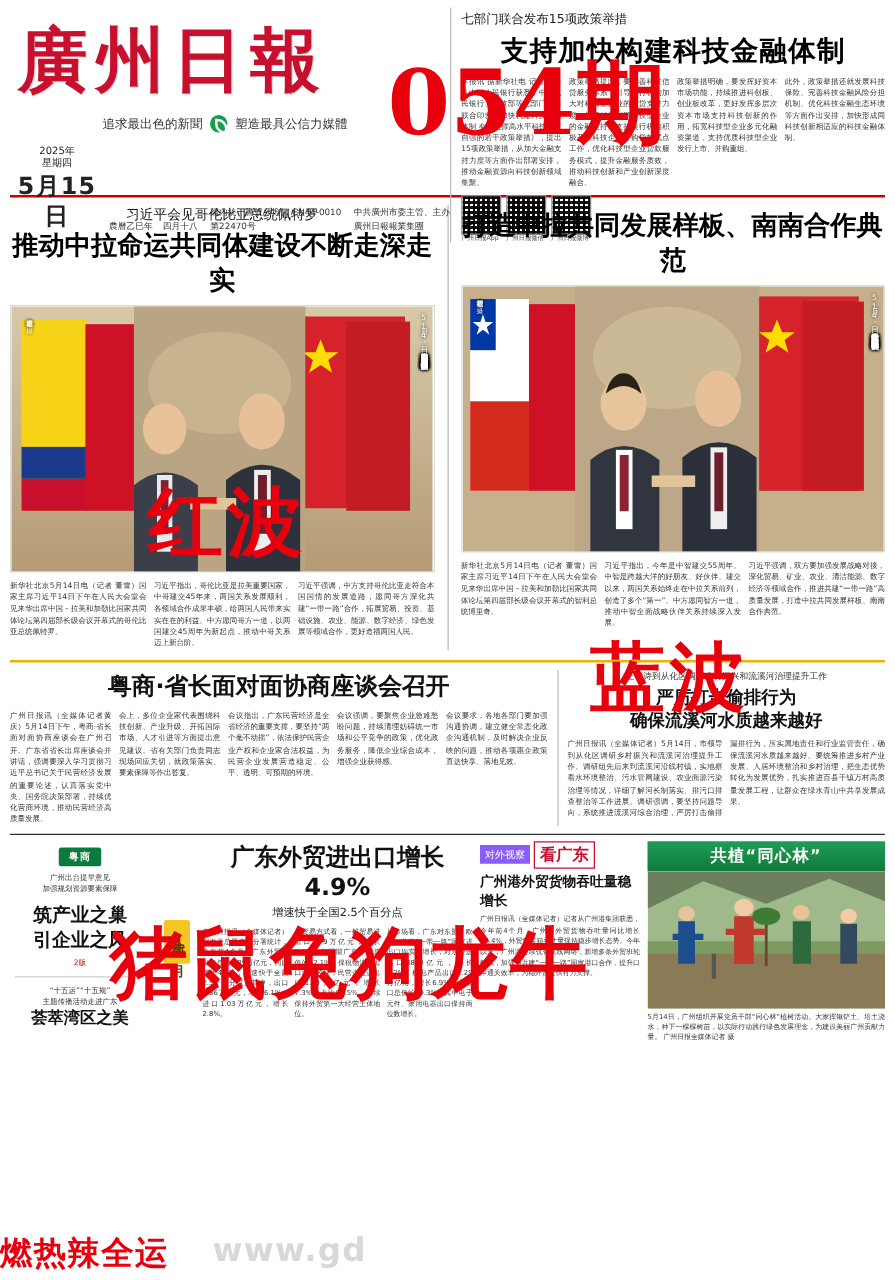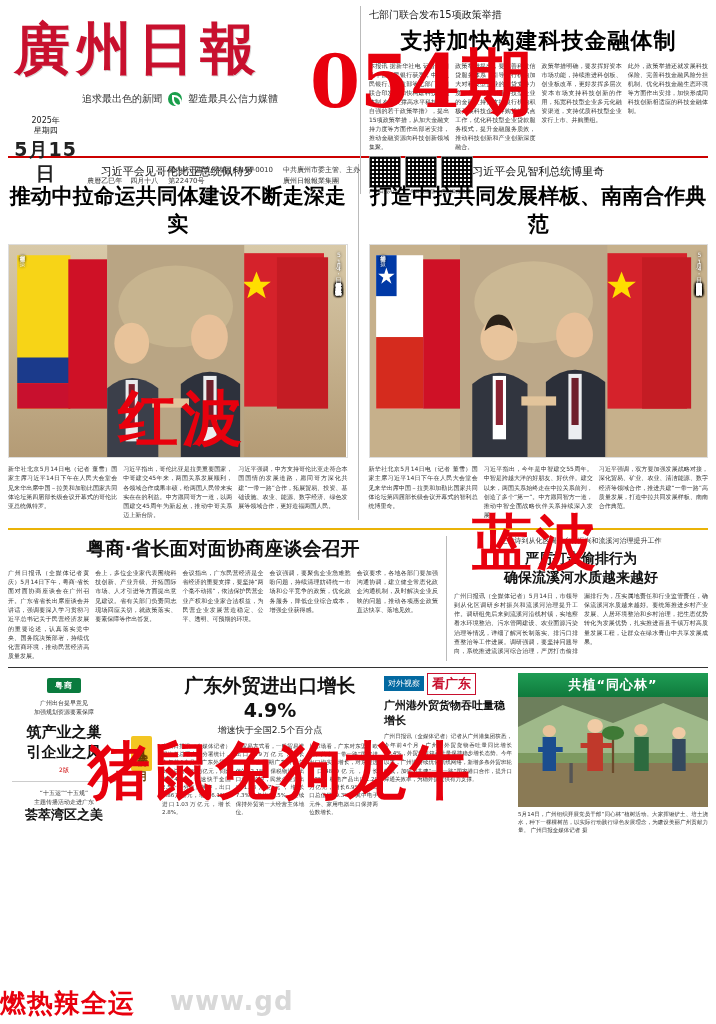--- a/index.html
+++ b/index.html
@@ -115,21 +115,21 @@
   .vstrip{width:30px;display:flex;align-items:center;justify-content:center;}
   .vstrip .vt{writing-mode:vertical-rl;text-orientation:upright;font-size:11px;font-weight:bold;
      background:#f3c623;color:#6b3d00;padding:6px 3px;border-radius:2px;letter-spacing:2px;}
   .bb2{width:216px;}
   .bb2 .h{font-size:19px;font-weight:bold;text-align:center;letter-spacing:0;}
   .bb2 .sh{font-size:9px;text-align:center;color:#222;margin:3px 0 5px;}
   .bb2 .cols{display:flex;gap:5px;font-size:5.5px;line-height:1.5;color:#333;text-align:justify;}
   .bb2 .cols p{margin:0;flex:1;}
   .bb3{width:128px;}
   .tag{display:flex;align-items:center;gap:3px;margin-bottom:4px;}
-  .tag .t1{background:#0369a1;color:#fff;font-size:8px;padding:2px 4px;}
+  .tag .t1{background:#8b5cf6;color:#fff;font-size:8px;padding:2px 4px;}
   .tag .t2{color:#c8102e;font-size:13px;font-weight:bold;border:1px solid #c8102e;padding:1px 4px;}
   .bb3 .h{font-size:11px;font-weight:bold;line-height:1.35;margin:4px 0;}
   .bb3 .b{font-size:5.5px;line-height:1.55;color:#333;text-align:justify;}
   .bb4{flex:1;}
   .green-banner{background:linear-gradient(#1f9d55,#0f7a3c);color:#fff;text-align:center;
      font-size:13px;font-weight:bold;padding:3px 0;letter-spacing:1px;}
   .photo2{position:relative;height:110px;overflow:hidden;}
   .bb4 .cap{font-size:5.5px;line-height:1.5;color:#333;margin-top:3px;text-align:justify;}
 </style>
 </head>
@@ -243,21 +243,20 @@
       <div class="body3">
         <p>新华社北京5月14日电（记者 董雪）国家主席习近平14日下午在人民大会堂会见来华出席中国－拉美和加勒比国家共同体论坛第四届部长级会议开幕式的哥伦比亚总统佩特罗。</p>
         <p>习近平指出，哥伦比亚是拉美重要国家，中哥建交45年来，两国关系发展顺利，各领域合作成果丰硕，给两国人民带来实实在在的利益。中方愿同哥方一道，以两国建交45周年为新起点，推动中哥关系迈上新台阶。</p>
         <p>习近平强调，中方支持哥伦比亚走符合本国国情的发展道路，愿同哥方深化共建“一带一路”合作，拓展贸易、投资、基础设施、农业、能源、数字经济、绿色发展等领域合作，更好造福两国人民。</p>
       </div>
     </div>
 
     <div class="mid-sep"></div>
 
     <div class="mid-col">
-      <div class="art-kicker">习近平会见智利总统博里奇</div>
       <div class="art-head">打造中拉共同发展样板、南南合作典范</div>
       <div class="photo">
         <svg class="bg" viewBox="0 0 330 212" preserveAspectRatio="none">
           <rect width="330" height="212" fill="#c6b08b"></rect>
 
           <rect x="6" y="10" width="46" height="150" fill="#ffffff"></rect>
           <rect x="6" y="90" width="46" height="70" fill="#d52b1e"></rect>
           <rect x="6" y="10" width="20" height="40" fill="#0039a6"></rect>
           <polygon points="16,22 18,28 24,28 19,32 21,38 16,34 11,38 13,32 8,28 14,28" fill="#fff"></polygon>
           <rect x="52" y="14" width="36" height="146" fill="#cf1126"></rect>

